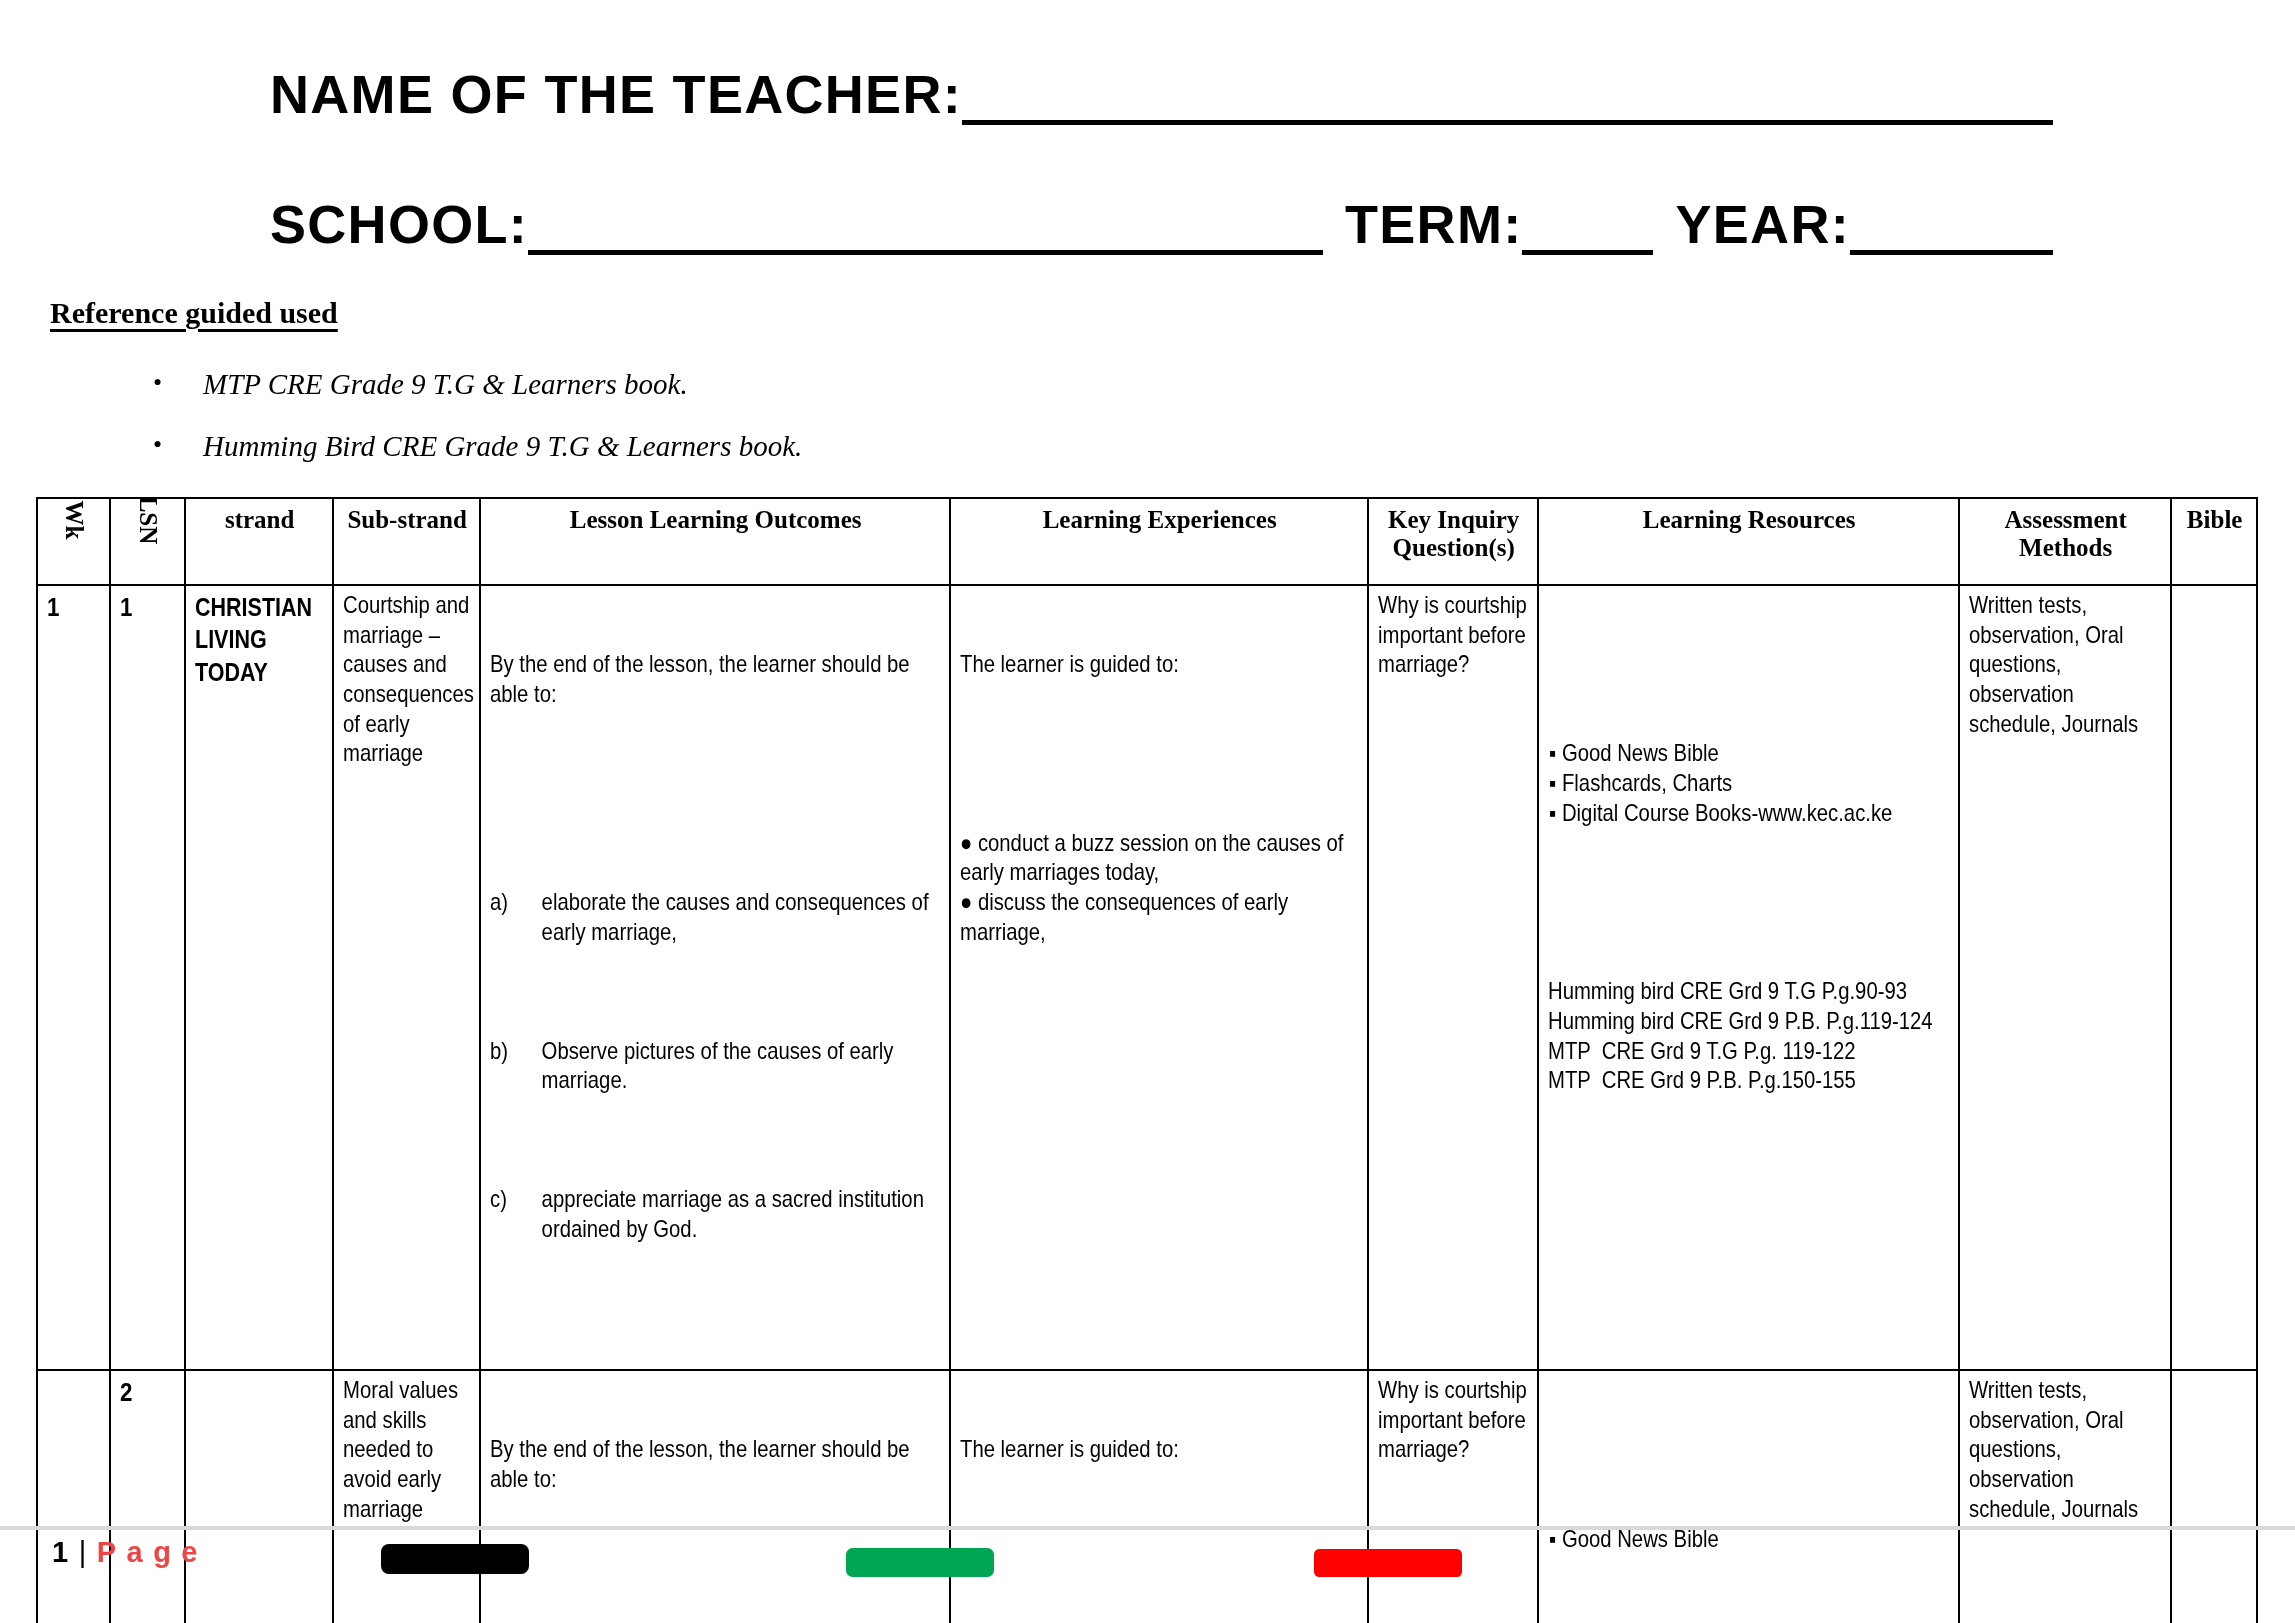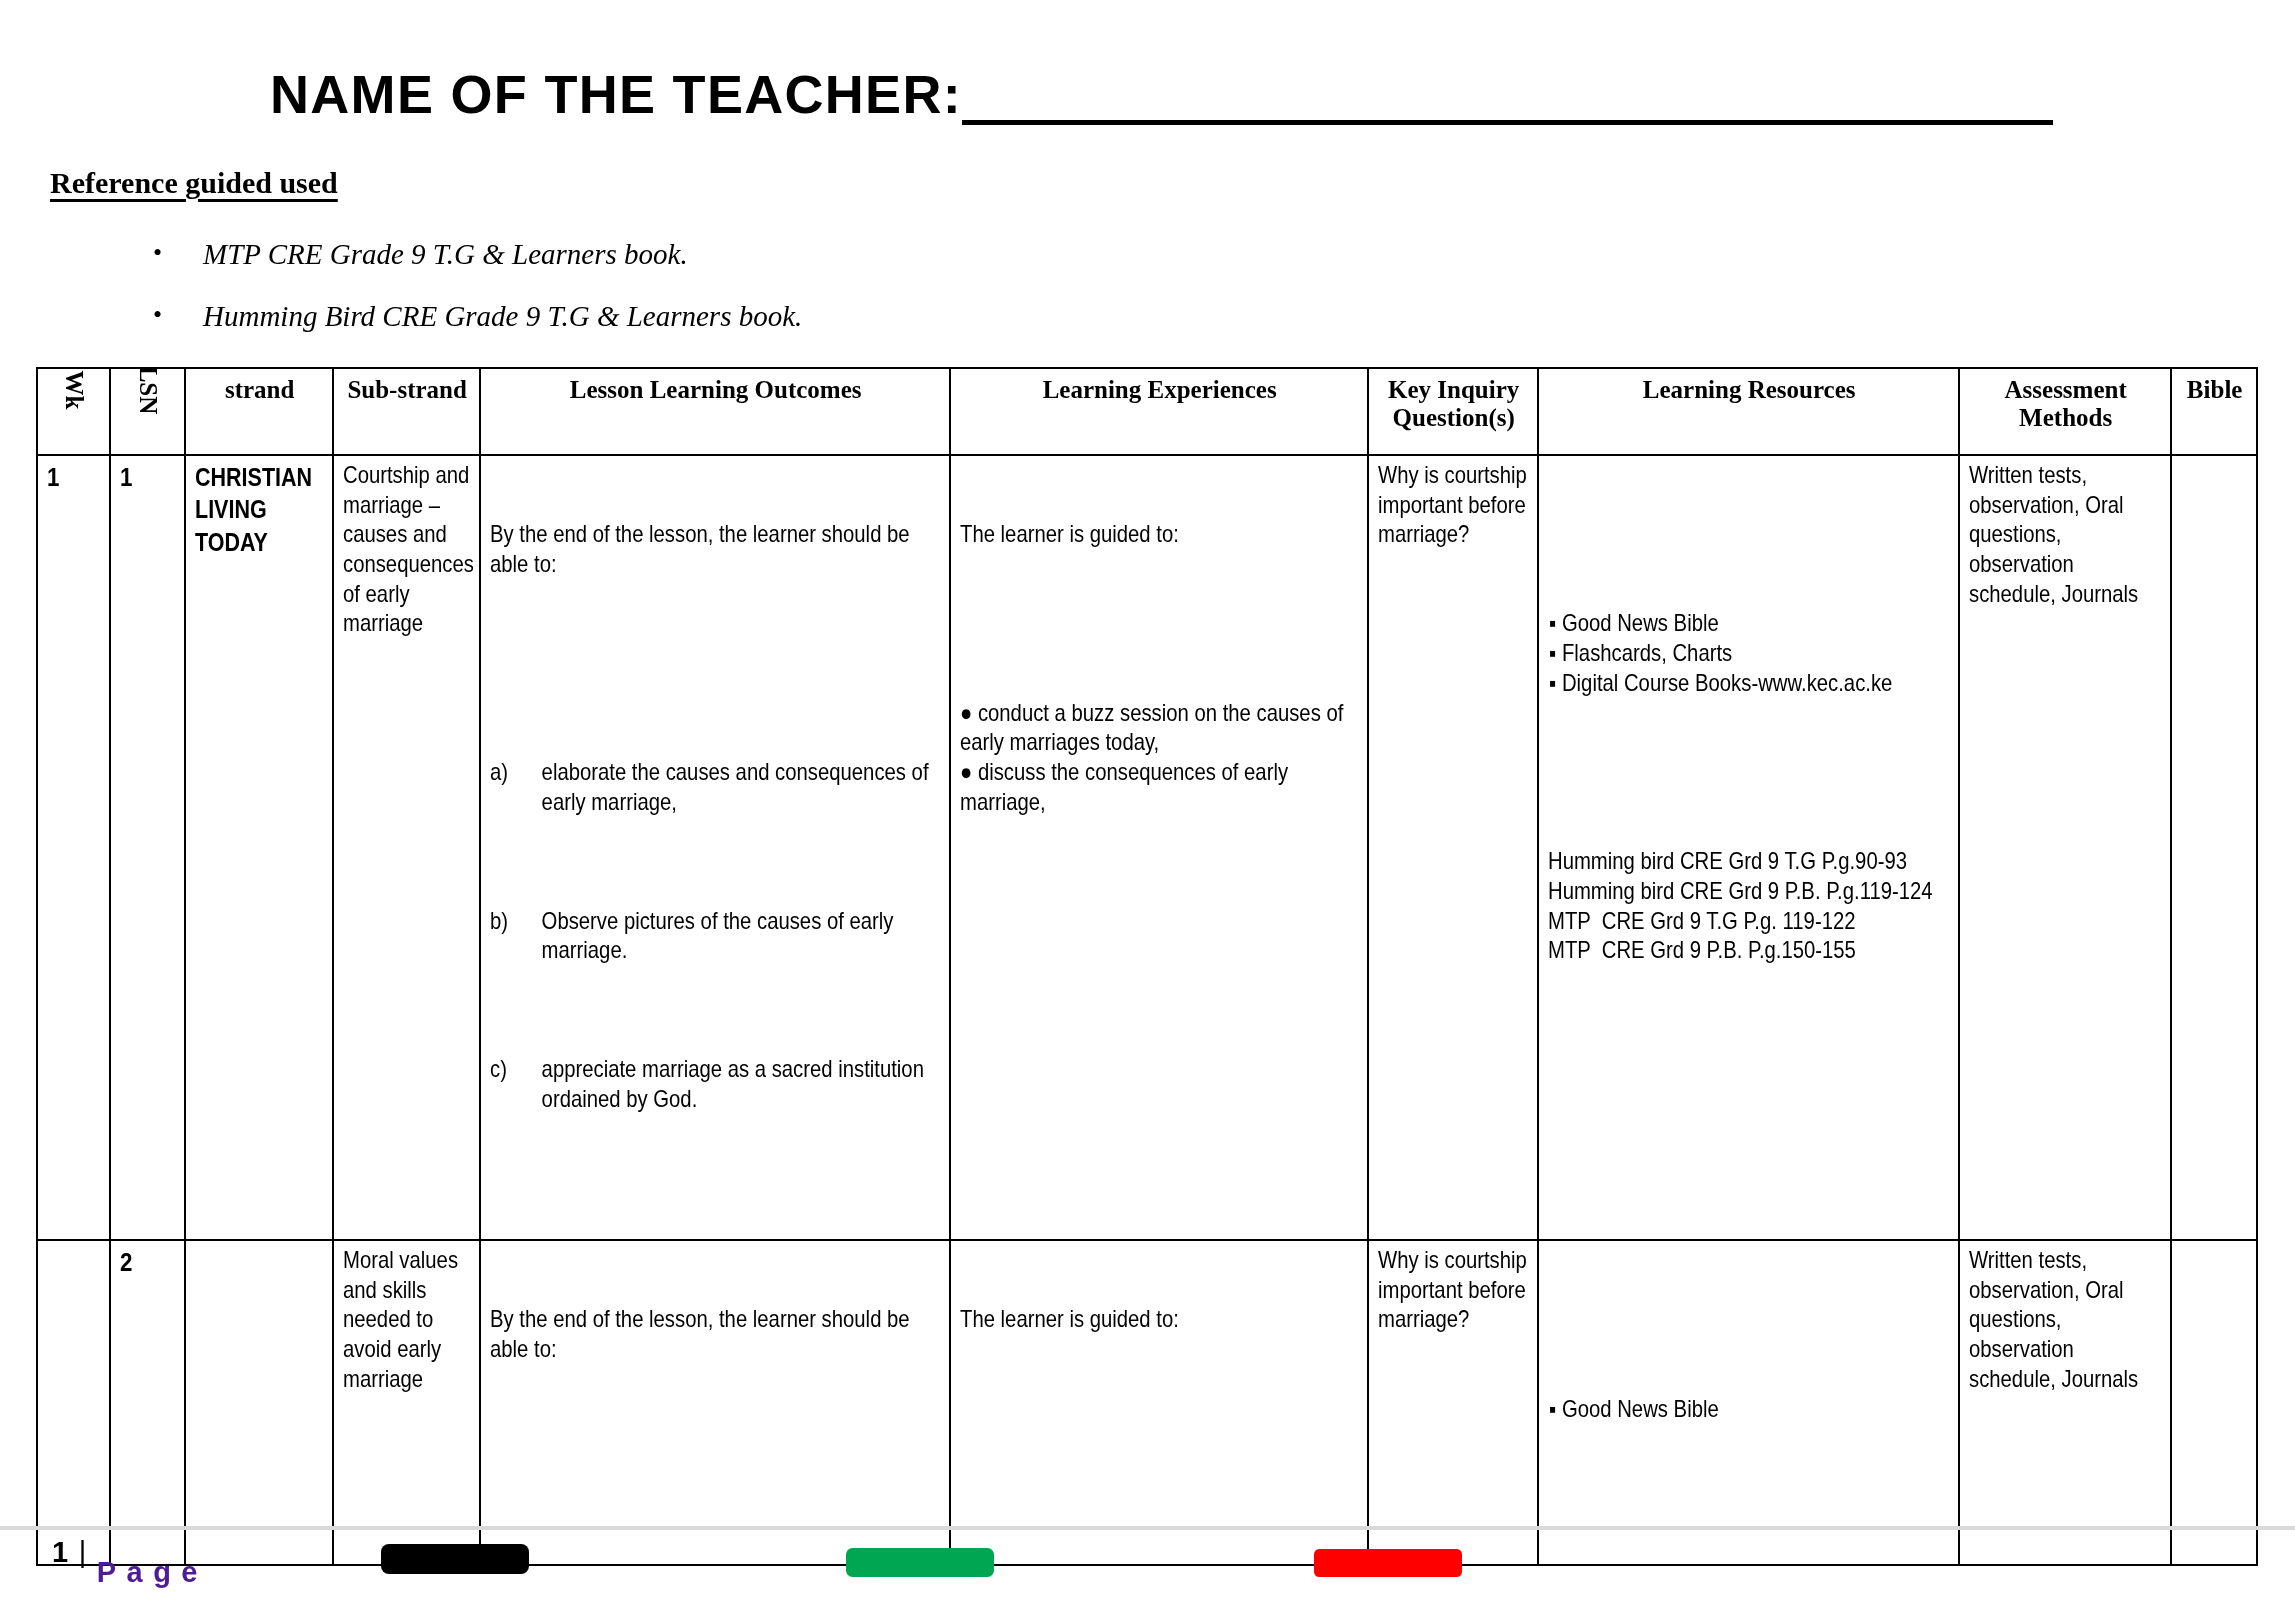--- a/index.html
+++ b/index.html
@@ -77,20 +77,30 @@
 </head>
 <body>
 
 <div class="doc-header">
 
   <div class="fill-row row-teacher">
     <span class="lbl">NAME OF THE TEACHER:</span>
     <span class="fill fill-grow"></span>
   </div>
 
+  <div class="fill-row row-school">
+    <span class="lbl">SCHOOL:</span>
+    <span class="fill fill-grow"></span>
+    <span class="gap"></span>
+    <span class="lbl">TERM:</span>
+    <span class="fill fill-term"></span>
+    <span class="gap"></span>
+    <span class="lbl">YEAR:</span>
+    <span class="fill fill-year"></span>
+  </div>
 </div>
 
 <div class="ref-section">
   <div class="ref-heading">Reference guided used</div>
   <div class="ref-list">
 
       <div class="ref-item">
         <span class="ref-bullet">•</span>
         <span>MTP CRE Grade 9 T.G &amp; Learners book.</span>
       </div>
@@ -243,19 +253,19 @@
     </tr>
 
   </tbody>
 </table>
 
 <div class="footer-rule" style="background: rgb(217, 217, 217);"></div>
 
 <div class="page-footer">
   <span class="pf-num">1</span>
   <span class="pf-div">|</span>
-  <span class="pf-word" style="color: #4c1d95; margin-top: 20px;">Page</span>
+  <span class="pf-word" style="color: #ef4444;">Page</span>
 </div>
 
 <div class="bar bar-black" style="background: rgb(0, 0, 0);"></div>
 <div class="bar bar-green" style="background: rgb(0, 166, 81);"></div>
 <div class="bar bar-red" style="background: rgb(255, 0, 0);"></div>
 
 
 </body></html>

